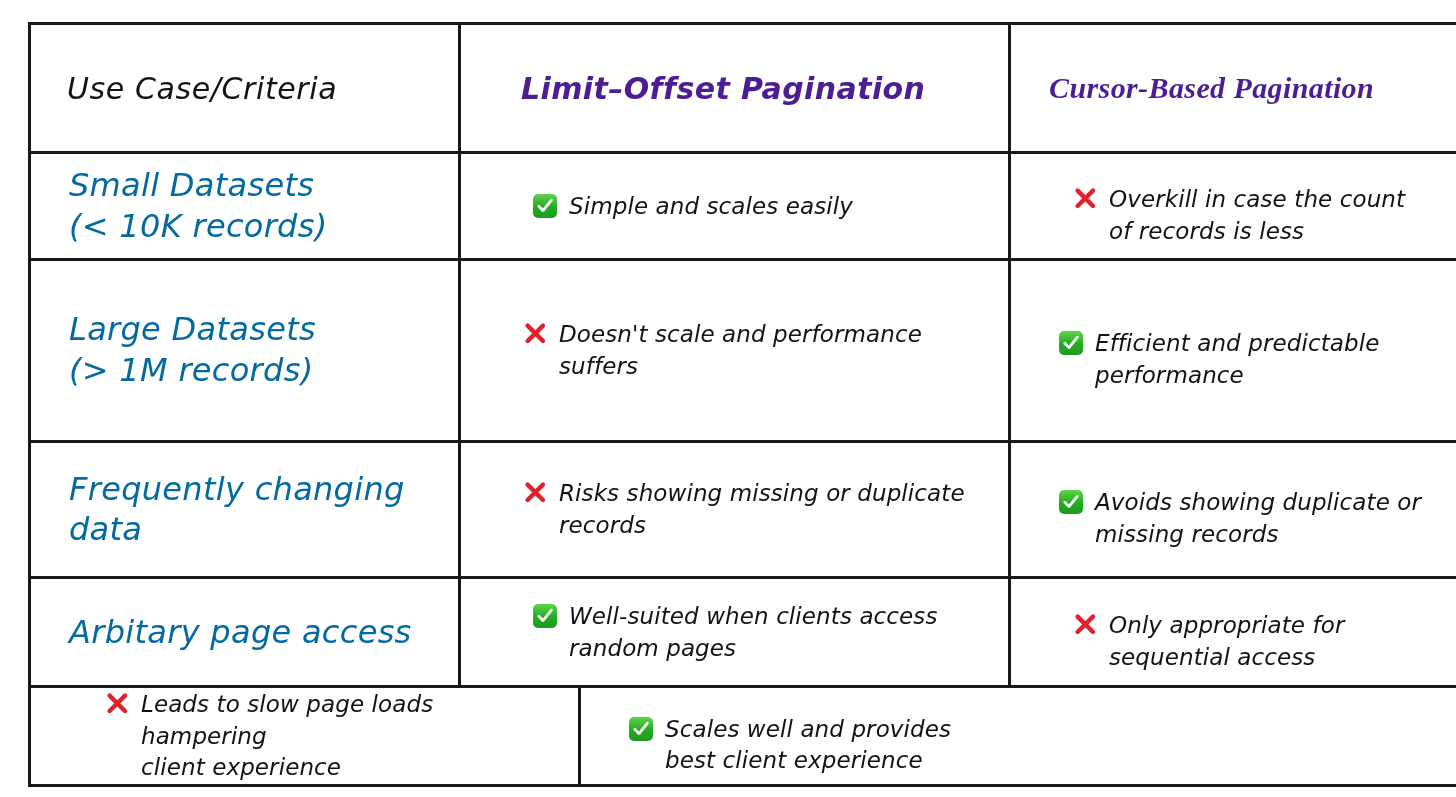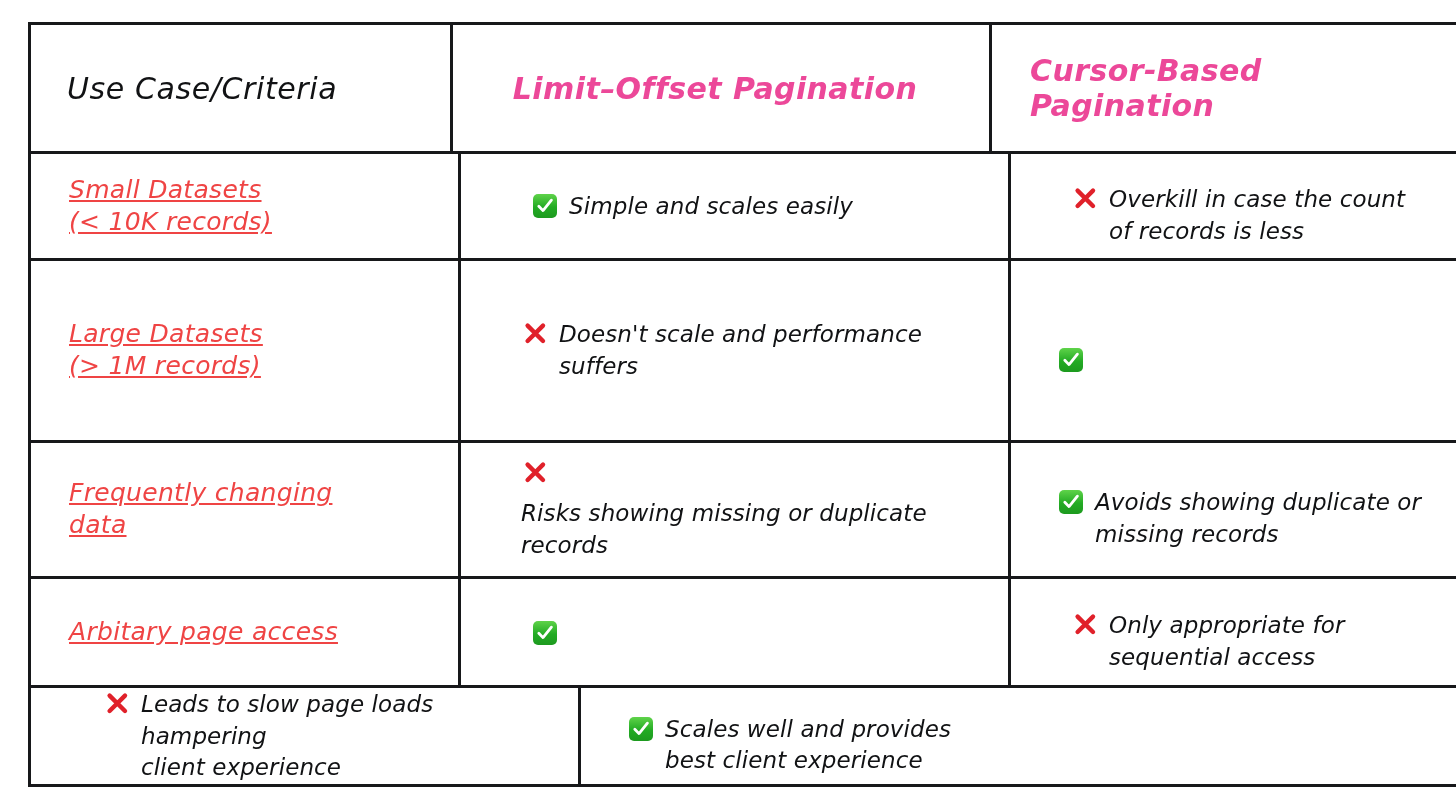--- a/index.html
+++ b/index.html
@@ -69,39 +69,38 @@
 
   .head-black {
     font-size: 30px;
     color: #111214;
     font-style: italic;
     font-weight: 500;
     letter-spacing: 0.6px;
   }
   .head-green {
     font-size: 30px;
-    color: #ec4899;
+    color: #4c1d95;
     font-style: italic;
     font-weight: 600;
     letter-spacing: 0.4px;
   }
   .head-green.c2inner { padding-left: 36px; }
-  .head-green.c3inner { padding-left: 24px; }
+  .head-green.c3inner { padding-left: 24px; font-family: Liberation Serif, serif; }
   .head-black { padding-left: 12px; }
 
   .criteria {
-    font-size: 25px;
+    font-size: 32px;
     line-height: 1.28;
-    color: #ef4444;
+    color: #0369a1;
     font-style: italic;
     font-weight: 500;
     letter-spacing: 0.3px;
     padding-left: 14px;
     white-space: pre-line;
-    text-decoration: underline;
   }
 
   .entry {
     display: flex;
     align-items: flex-start;
     gap: 10px;
   }
   .entry-text {
     font-size: 23px;
     line-height: 1.38;
@@ -109,21 +108,21 @@
     font-style: italic;
     letter-spacing: 0.1px;
     white-space: pre-line;
     padding-top: 1px;
   }
 
   
   .c2 .entry { padding-left: 46px; }
   .c3 .entry { padding-left: 32px; margin-top: 18px; }
   .row-r2 .c2 .entry { padding-left: 36px; }
-  .row-r3 .c2 .entry { padding-left: 36px; flex-direction: column; }
+  .row-r3 .c2 .entry { padding-left: 36px; }
   .row-r5 .c2 .entry { padding-left: 48px; }
   .row-r1 .c3 .entry { padding-left: 46px; }
   .row-r4 .c3 .entry { padding-left: 46px; }
 
   
   .icon {
     flex: 0 0 auto;
     width: 28px;
     height: 28px;
     position: relative;
@@ -203,20 +202,22 @@
         </div>
       </div>
       <div class="cell c3">
         <div class="entry">
           <span class="icon">
             <svg viewBox="0 0 28 28">
                 <rect x="2" y="2" width="24" height="24" rx="5" ry="5" fill="url(#g1)"></rect>
                 <path d="M7.8 14.2 L12 18.6 L20.4 8.2" fill="none" stroke="#ffffff" stroke-width="2.8" stroke-linecap="round" stroke-linejoin="round"></path>
               </svg>
           </span>
+          <span class="hw entry-text">Efficient and predictable
+performance</span>
         </div>
       </div>
     </div>
 
     <div class="row row-r3">
       <div class="cell c1">
         <div class="hw criteria">Frequently changing
 data</div>
       </div>
       <div class="cell c2">
@@ -249,20 +250,22 @@
         <div class="hw criteria">Arbitary page access</div>
       </div>
       <div class="cell c2">
         <div class="entry">
           <span class="icon">
             <svg viewBox="0 0 28 28">
                 <rect x="2" y="2" width="24" height="24" rx="5" ry="5" fill="url(#g1)"></rect>
                 <path d="M7.8 14.2 L12 18.6 L20.4 8.2" fill="none" stroke="#ffffff" stroke-width="2.8" stroke-linecap="round" stroke-linejoin="round"></path>
               </svg>
           </span>
+          <span class="hw entry-text">Well-suited when clients access
+random pages</span>
         </div>
       </div>
       <div class="cell c3">
         <div class="entry">
           <span class="icon">
             <svg viewBox="0 0 28 28">
                 <path d="M6.6 5.6 L22.0 21.0 M22.0 5.6 L6.6 21.0" fill="none" stroke="#e0212a" stroke-width="4.4" stroke-linecap="round"></path>
               </svg>
           </span>
           <span class="hw entry-text">Only appropriate for

